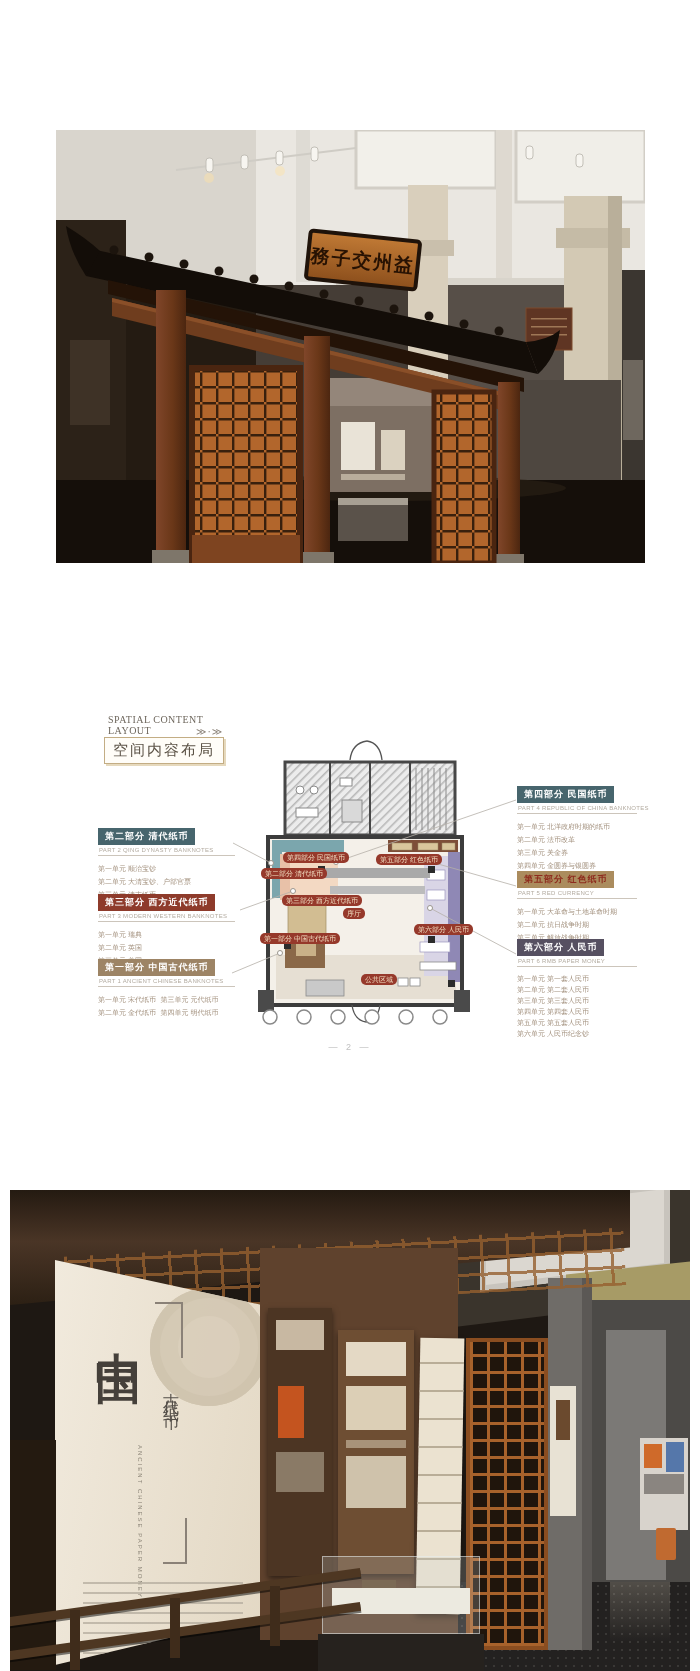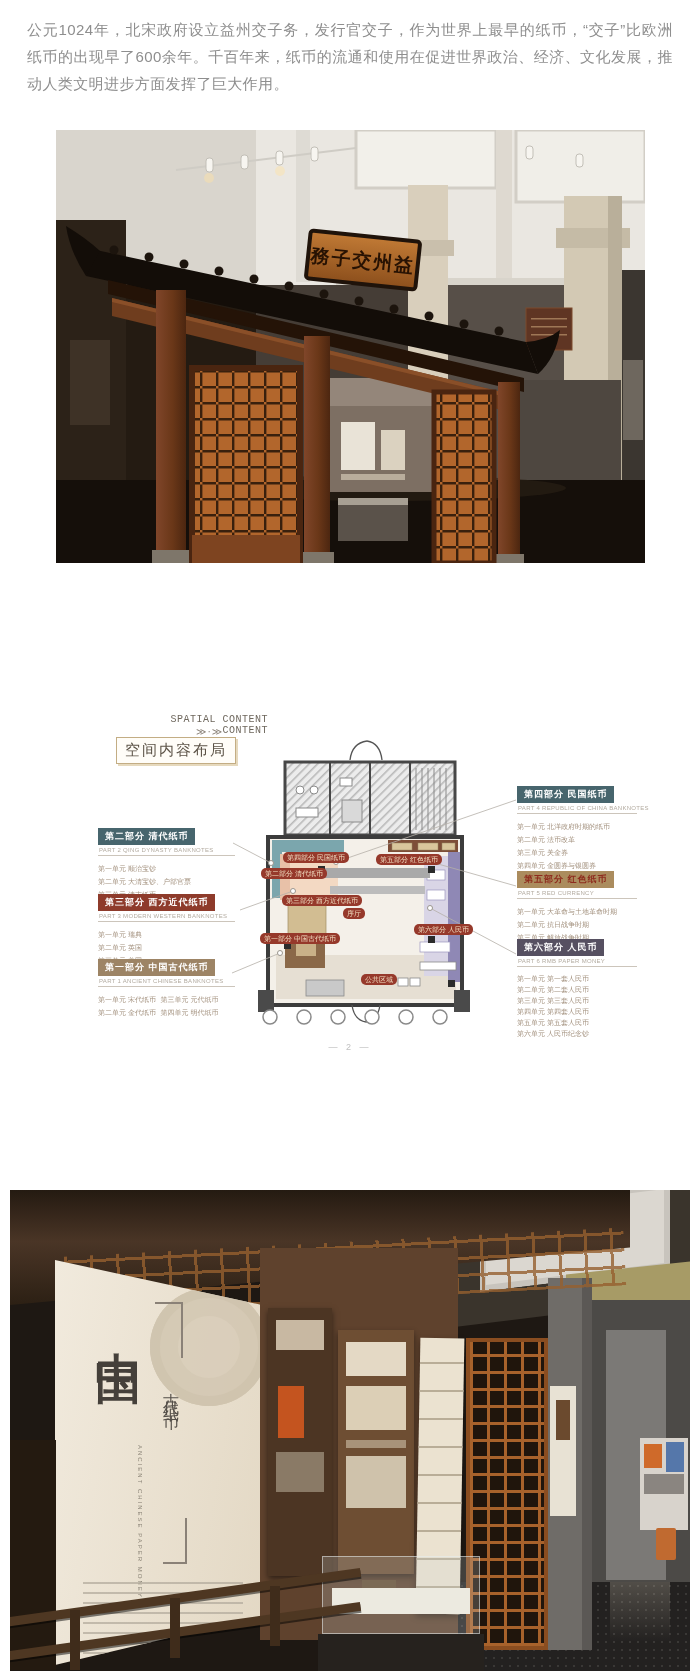--- a/index.html
+++ b/index.html
@@ -12,23 +12,23 @@
           color:#8e8e8e; text-align:justify; letter-spacing:.4px; }
   .para1 { top:16px; } .para2 { top:591px; } .para3 { top:1077px; }
 
   
   .photo1 { position:absolute; left:56px; top:130px; width:589px; height:433px; overflow:hidden; background:#241b12; }
 
   
   .floorplan { position:absolute; left:0; top:690px; width:700px; height:380px; background:#fff; }
   .fp-svg { position:absolute; left:0; top:0; }
   .fp-head { position:absolute; left:108px; top:24px; width:160px; }
-  .fp-head-en { font-family:Liberation Mono, monospace; font-size:10px; line-height:11px; color:#6e675d; letter-spacing:.5px;text-align:right; }
+  .fp-head-en { font-family:Liberation Serif, serif; font-size:10px; line-height:11px; color:#6e675d; letter-spacing:.5px; }
   .fp-arrows { position:absolute; left:88px; top:12px; font-size:10px; color:#8a8177; letter-spacing:1px; }
-  .fp-title { position:absolute; left:116px; top:47px; font-size:15px; letter-spacing:2px; color:#5c5347;
+  .fp-title { position:absolute; left:104px; top:47px; font-size:15px; letter-spacing:2px; color:#5c5347;
               border:1px solid #c3ad84; background:#fffdf8; padding:3px 8px; box-shadow:2px 2px 0 #e6d9bd; }
   .fp-marker { position:absolute; left:0; top:352px; width:700px; text-align:center; font-size:9px; color:#c0c0c0; letter-spacing:3px; }
 
   .fp-part { position:absolute; width:150px; }
   .fp-bar { display:inline-block; color:#fff; font-size:9px; font-weight:bold; letter-spacing:1px;
             padding:2px 6px 2px 7px; white-space:nowrap; }
   .fp-sub { font-size:6px; color:#b3aba0; letter-spacing:.3px; white-space:nowrap;
             border-bottom:1px solid #ccc5bb; padding:2px 0 2px 1px; }
   .fp-items { margin-top:6px; }
   .fp-item { font-size:7px; color:#a3917e; line-height:13px; white-space:nowrap; }
@@ -117,21 +117,20 @@
   .p2-rb1 { left:-6px; top:428px; width:360px; } .p2-rb2 { left:-6px; top:462px; width:360px; }
   .p2-post { width:10px; height:60px; background:#3f2c1b; }
   .p2-ps1 { left:60px; top:420px; } .p2-ps2 { left:160px; top:408px; } .p2-ps3 { left:260px; top:396px; }
   .p2-railtopL { left:0px; top:250px; width:46px; height:230px; background:#241a10; }
 </style>
 </head>
 <body>
 
 <div class="page">
 
-  <p class="para para1">公元1024年，北宋政府设立益州交子务，发行官交子，作为世界上最早的纸币，“交子”比欧洲纸币的出现早了600余年。千百年来，纸币的流通和使用在促进世界政治、经济、文化发展，推动人类文明进步方面发挥了巨大作用。</p>
 
   <div class="photo1">
     <svg width="589" height="433" viewBox="0 0 589 433">
       <defs>
         <pattern id="lat" width="16" height="16" patternUnits="userSpaceOnUse">
           <rect width="16" height="16" fill="#b2662c"></rect>
           <path d="M0 0H16V2.4H0z M0 0V16H2.4V0z" fill="#39200d"></path>
         </pattern>
         <linearGradient id="plq" x1="0" y1="0" x2="0" y2="1">
           <stop offset="0" stop-color="#c17a35"></stop>
@@ -319,21 +318,21 @@
           <circle cx="293" cy="201" r="2.5"></circle>
           <circle cx="280" cy="263" r="2.5"></circle>
         <circle cx="336" cy="172" r="2.5"></circle>
           <circle cx="431" cy="172" r="2.5"></circle>
           <circle cx="430" cy="218" r="2.5"></circle>
       </g>
     </svg>
 
     <div class="fp-head">
       <div class="fp-head-en">SPATIAL CONTENT</div>
-      <div class="fp-head-en">CONTENT</div>
+      <div class="fp-head-en">LAYOUT</div>
       <div class="fp-arrows">≫·≫</div>
     </div>
     <div class="fp-title">空间内容布局</div>
 
     <div class="fp-part fp-p2">
       <span class="fp-bar">第二部分 清代纸币</span>
       <div class="fp-sub">PART 2 QING DYNASTY BANKNOTES</div>
       <div class="fp-items">
         <div class="fp-item">第一单元 顺治宝钞</div>
         <div class="fp-item">第二单元 大清宝钞、户部官票</div>

